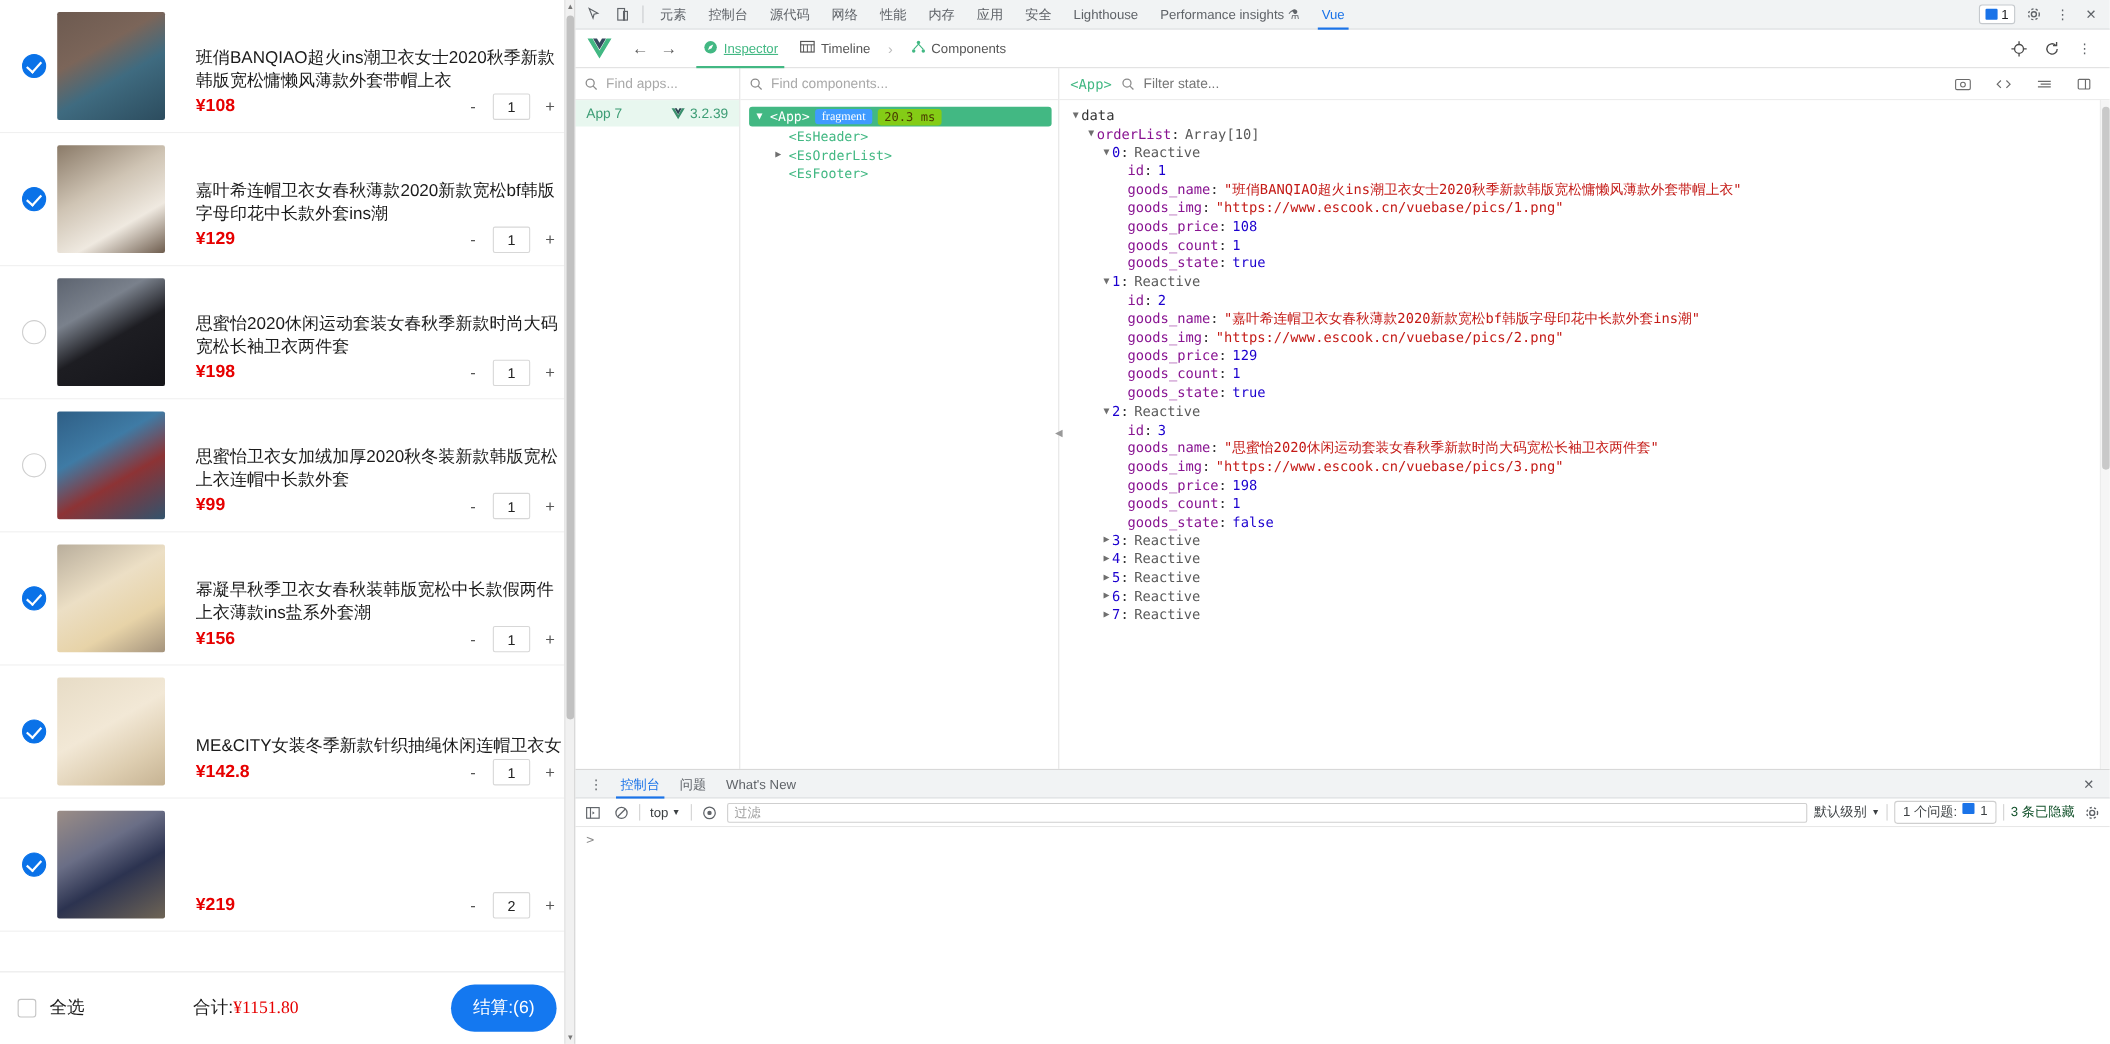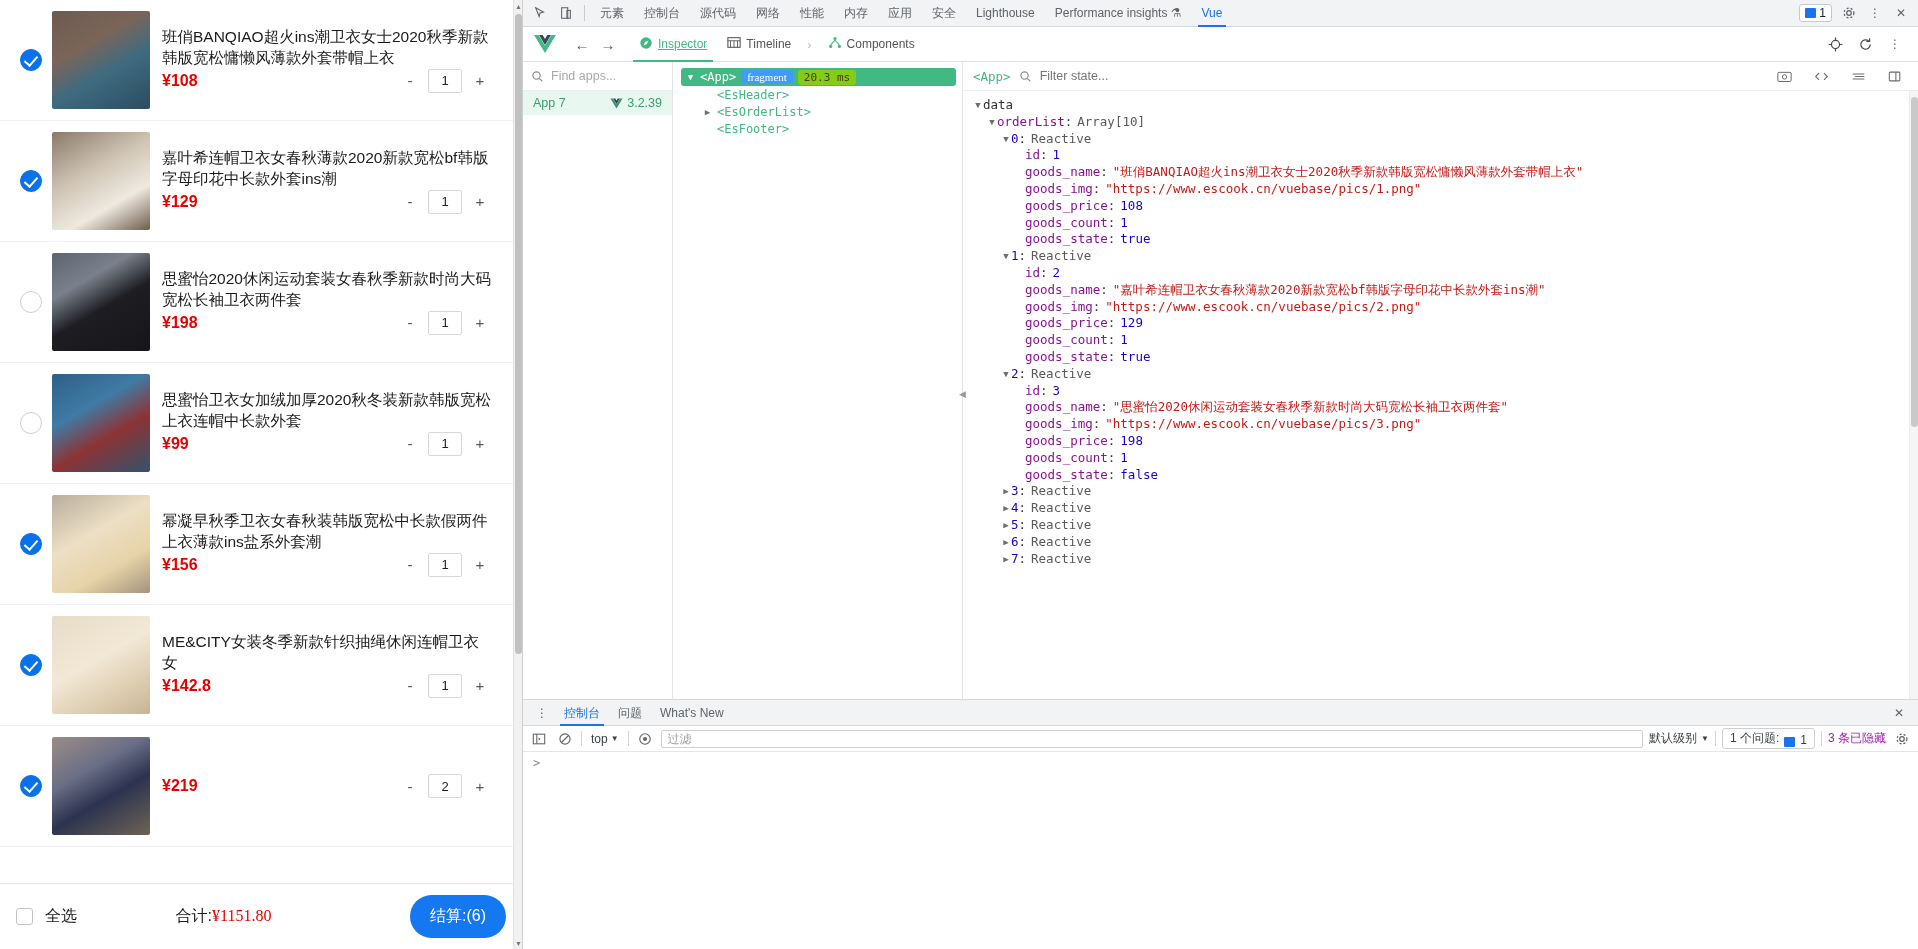--- a/index.html
+++ b/index.html
@@ -69,26 +69,26 @@
     width: 98px; height: 98px;
     flex: 0 0 98px;
     border-radius: 2px;
     background-size: cover;
     background-position: center;
     overflow: hidden;
   }
   .info {
     flex: 1 1 auto;
     min-width: 0;
-    margin-left: 12px;
+    margin-left: 28px;
     height: 98px;
     display: flex;
     flex-direction: column;
-    justify-content: center;
-    padding-right: 20px;
+    justify-content: flex-end;
+    padding-right: 0;
   }
   .gname {
     font-size: 15.5px;
     line-height: 1.35;
     color: #1b1b1b;
     max-height: 44px;
     overflow: hidden;
   }
   .price-row {
     display: flex;
@@ -387,25 +387,25 @@
     flex: 1 1 auto; height: 18px; border: 1px solid #cfcfcf; border-radius: 2px;
     background:#fff; display:flex; align-items:center; padding: 0 6px; min-width: 0;
   }
   .filter-box input {
     border:none;outline:none;width:100%;font-size:12px;color:#333;background:transparent;
     font-family:"Liberation Sans",sans-serif;
   }
   .filter-box input::placeholder{color:#9e9e9e;}
   .lvl-sel { display:flex;align-items:center;gap:4px;color:#3c4043;font-size:12px;cursor:pointer;white-space:nowrap;}
   .prob-box {
-    display:flex;align-items:flex-end;gap:5px;border:1px solid #cfcfcf;border-radius:3px;
+    display:flex;align-items:flex-start;gap:5px;border:1px solid #cfcfcf;border-radius:3px;
     padding:1px 7px; font-size:12px; color:#3c4043; cursor:pointer; white-space:nowrap;
   }
   .prob-box .sq{width:11px;height:10px;background:#1a73e8;border-radius:1px;display:inline-block;}
-  .hidden-txt { color:#a21caf; font-size:12px; white-space:nowrap;}
+  .hidden-txt { color:#14532d; font-size:12px; white-space:nowrap;}
   .console-body { flex: 1 1 auto; background:#fff; padding: 4px 0 0 10px; }
   .prompt { color:#8a8a8a; font-size:12px; font-family:"DejaVu Sans Mono", monospace;}
   .dsep { width:1px;height:15px;background:#d3d3d3;}
 </style>
 </head>
 <body>
 
 <div id="app-pane">
   <div id="app-scroll">
     <div id="goods-list">
@@ -645,20 +645,29 @@
           <svg width="13" height="11" viewBox="0 0 26 22">
               <path d="M1 1h5l7 12 7-12h5L13 21z" fill="#3a8f6c"></path>
               <path d="M6.5 1h4L13 5.4 15.5 1h4L13 12z" fill="#2b4050"></path>
             </svg>
           <span>3.2.39</span>
         </span>
       </div>
     </div>
 
     <div class="col-comp">
+      <div class="searchrow">
+        <span class="mag">
+          <svg width="13" height="13" viewBox="0 0 16 16">
+              <circle cx="6.8" cy="6.8" r="4.5" fill="none" stroke="#8a8a8a" stroke-width="1.4"></circle>
+              <path d="M10.2 10.2L14 14" stroke="#8a8a8a" stroke-width="1.4"></path>
+            </svg>
+        </span>
+        <input placeholder="Find components..." style="">
+      </div>
       <div class="tree" id="comp-tree">
           <div class="tree-row sel">
             <span class="caret w">▼</span>
             <span class="tag">&lt;App&gt;</span>
             <span class="pill-frag">fragment</span>
             <span class="pill-ms">20.3 ms</span>
           </div>
           <div class="tree-row indent1">
             <span class="caret"></span>
             <span class="tag">&lt;EsHeader&gt;</span>

